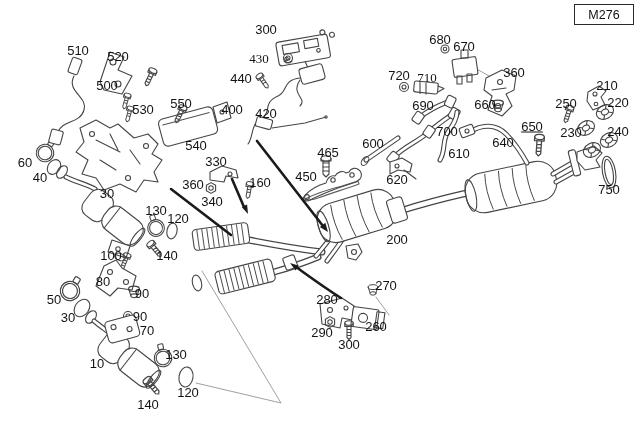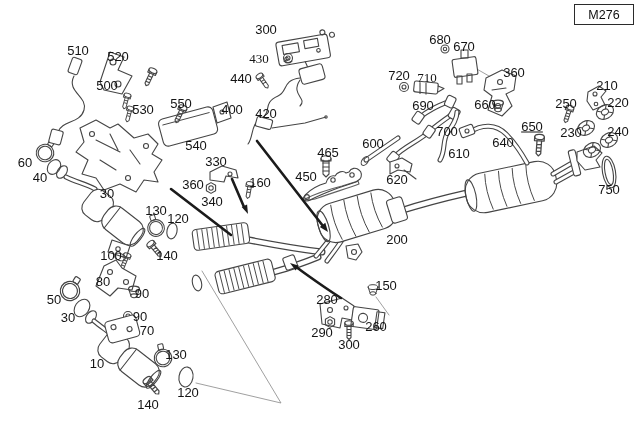--- a/index.html
+++ b/index.html
@@ -488,21 +488,21 @@
       <span class="callout" style="left: 54px; top: 299px;">50</span>
       <span class="callout" style="left: 68px; top: 317px;">30</span>
       <span class="callout" style="left: 140px; top: 316px;">90</span>
       <span class="callout" style="left: 147px; top: 330px;">70</span>
       <span class="callout" style="left: 97px; top: 363px;">10</span>
       <span class="callout" style="left: 176px; top: 354px;">130</span>
       <span class="callout" style="left: 188px; top: 392px;">120</span>
       <span class="callout" style="left: 148px; top: 404px;">140</span>
       <span class="callout" style="left: 397px; top: 239px;">200</span>
       <span class="callout" style="left: 327px; top: 299px;">280</span>
-      <span class="callout" style="left: 386px; top: 285px;">150</span>
+      <span class="callout" style="left: 386px; top: 285px;">270</span>
       <span class="callout" style="left: 322px; top: 332px;">290</span>
       <span class="callout" style="left: 376px; top: 326px;">260</span>
       <span class="callout" style="left: 349px; top: 344px;">300</span>
     </div>
 
 <div class="code-badge">
   <span>M276</span>
 </div>
 
 </div>

